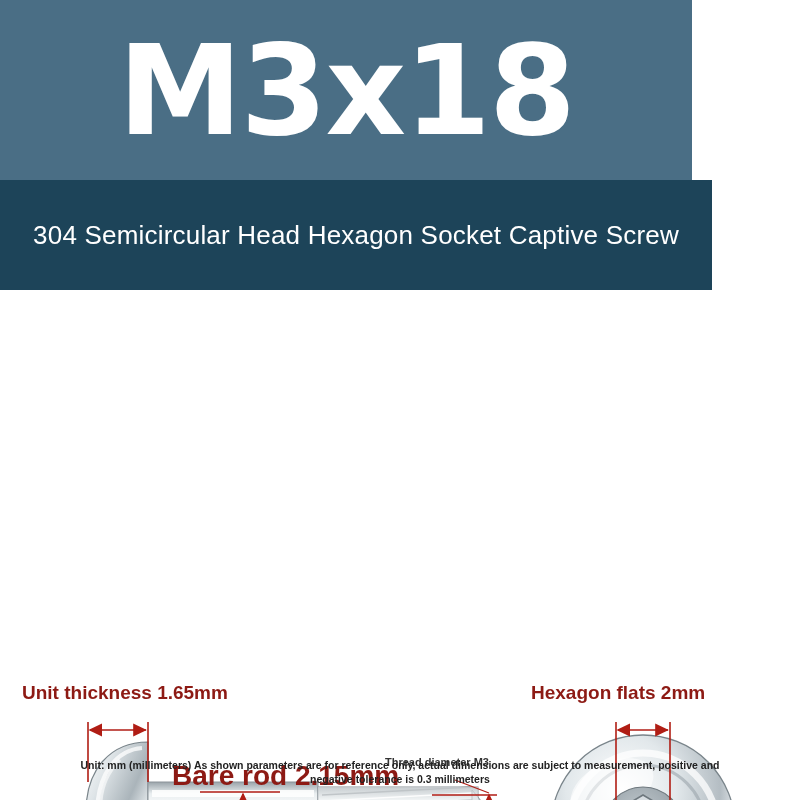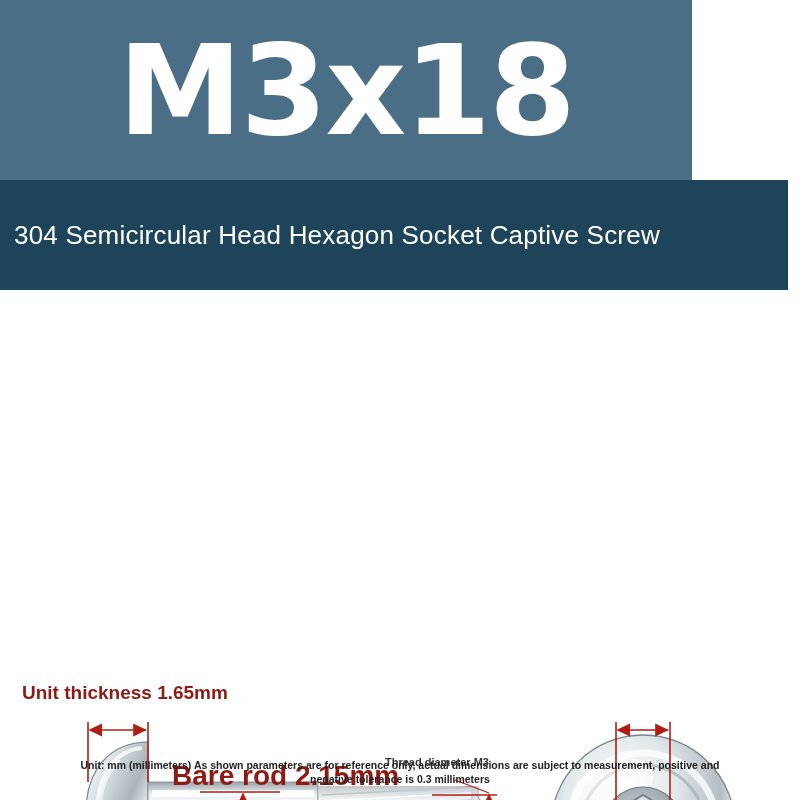--- a/index.html
+++ b/index.html
@@ -27,26 +27,26 @@
   }
   .header-title {
     color: #ffffff;
     font-size: 125px;
     font-weight: bold;
     letter-spacing: -2px;
     line-height: 1;
     font-family: "DejaVu Sans", sans-serif;
   }
   .header-bottom {
-    width: 788px;
+    width: 712px;
     height: 110px;
     background: #1d4459;
     display: flex;
     align-items: center;
-    justify-content: flex-start;
+    justify-content: center;
   }
   .header-sub {
     color: #ffffff;
     font-size: 26px;
     font-weight: 500;
     letter-spacing: 0.2px;
     text-align: center;
     padding: 0 14px;
   }
 
@@ -232,15 +232,16 @@
 
     <line x1="455" y1="490" x2="489" y2="503" stroke="#b01d14" stroke-width="1.2"></line>
   </svg>
 
   <div class="lbl" style="left:22px; top:392px; font-size:19px;">Unit thickness 1.65mm</div>
 
   <div class="lbl" style="left:172px; top:470px; font-size:28px;text-align:center;">Bare rod 2.15mm</div>
 
   <div class="lbl small" style="left:385px; top:466px; font-size:11px;">Thread diameter M3</div>
 
+  <div class="lbl" style="left:531px; top:392px; font-size:19px;">Hexagon flats 2mm</div>
 
   <div class="footnote">Unit: mm (millimeters) As shown parameters are for reference only, actual dimensions are subject to measurement, positive and negative tolerance is 0.3 millimeters</div>
 </div>
 
 </body></html>

